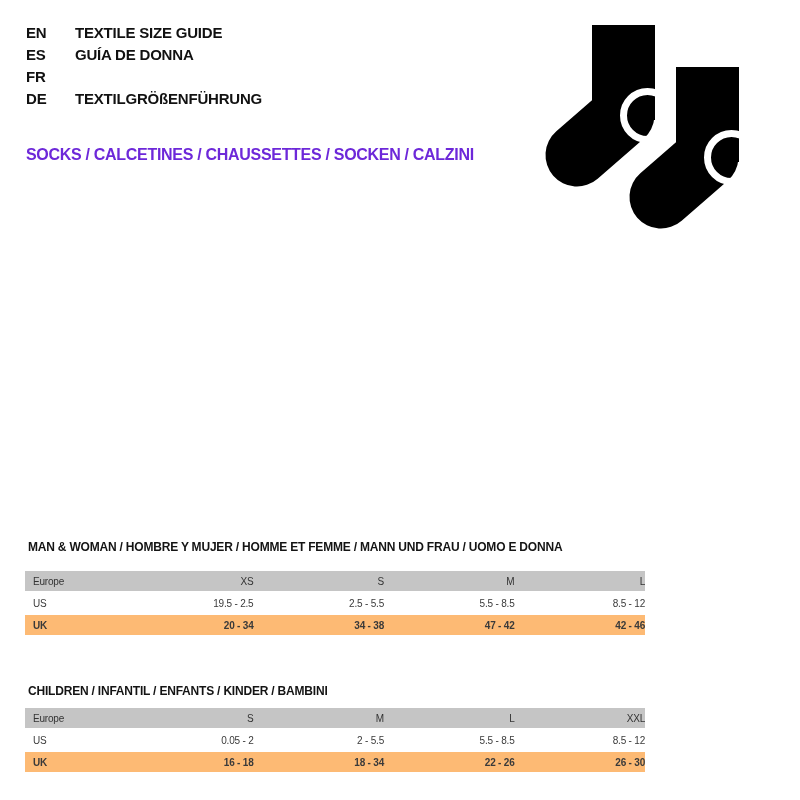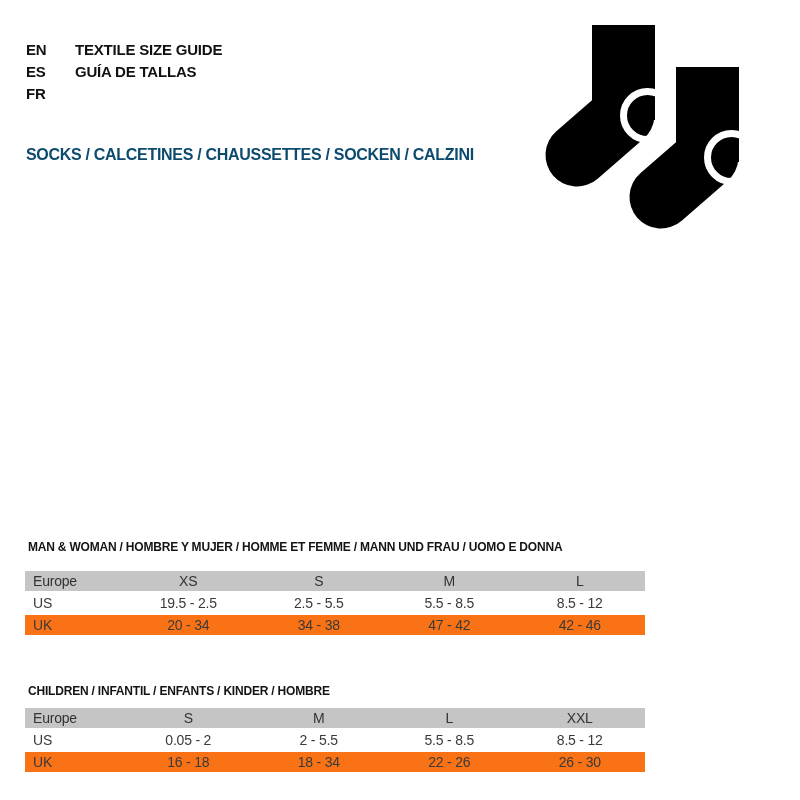--- a/index.html
+++ b/index.html
@@ -3,65 +3,69 @@
 <meta charset="utf-8">
 <style>
   html,body{margin:0;padding:0;}
   body{
     width:800px;height:800px;background:#ffffff;position:relative;
     font-family:"Liberation Sans","DejaVu Sans",sans-serif;
     overflow:hidden;
     -webkit-font-smoothing:antialiased;
   }
   
-  .lang-block{position:absolute;left:26px;top:38px;}
+  .lang-block{position:absolute;left:26px;top:21px;}
   .lang-row{display:flex;height:22px;align-items:center;}
   .lang-code,.lang-title{
     font-weight:bold;font-size:15px;color:#111;letter-spacing:-0.2px;white-space:nowrap;
   }
   .lang-code{width:49px;flex:none;}
   .category-line{
     position:absolute;left:26px;top:146px;
-    font-weight:bold;font-size:16px;color:#0c4a6e;letter-spacing:-0.3px;white-space:nowrap;
+    font-weight:bold;font-size:16px;color:#6d28d9;letter-spacing:-0.3px;white-space:nowrap;
   }
   
   .socks-svg{position:absolute;left:530px;top:15px;}
   
   .section-title{
     position:absolute;left:28px;
     font-weight:bold;font-size:12px;color:#141414;letter-spacing:-0.2px;white-space:nowrap;
   }
   .mw-title{top:540px;}
   .ch-title{top:684px;}
   .size-table{position:absolute;left:25px;width:620px;}
   .mw-table{top:571px;}
   .ch-table{top:708px;}
   .trow{
     display:flex;height:20px;margin-bottom:2px;align-items:center;
-    font-size:14px;color:#3a3a3a;letter-spacing:-0.2px;
+    font-size:10px;color:#3a3a3a;letter-spacing:-0.2px;
   }
   .trow.thead{background:#c5c5c5;color:#333333;}
-  .trow.alt{background:#f97316;}
+  .trow.alt{background:#fdba74;font-weight:bold;}
   .tc-first{width:90px;flex:none;padding-left:8px;text-align:left;}
-  .tc{flex:1;text-align:center;}
+  .tc{flex:1;text-align:right;}
 </style>
 </head>
 <body>
 
 <div class="lang-block">
   <div class="lang-row">
     <span class="lang-code">EN</span>
     <span class="lang-title">TEXTILE SIZE GUIDE</span>
   </div>
   <div class="lang-row">
     <span class="lang-code">ES</span>
-    <span class="lang-title">GUÍA DE TALLAS</span>
+    <span class="lang-title">GUÍA DE DONNA</span>
   </div>
   <div class="lang-row">
     <span class="lang-code">FR</span>
+  </div>
+  <div class="lang-row">
+    <span class="lang-code">DE</span>
+    <span class="lang-title">TEXTILGRÖßENFÜHRUNG</span>
   </div>
 </div>
 
 <div class="category-line">SOCKS / CALCETINES / CHAUSSETTES / SOCKEN / CALZINI</div>
 
 <svg class="socks-svg" width="240" height="230" viewBox="0 0 240 230" aria-hidden="true">
   <g>
     <rect x="62" y="10" width="63" height="95" fill="#000"></rect>
     <line x1="93" y1="100" x2="47" y2="140" stroke="#000" stroke-width="63" stroke-linecap="round"></line>
     <circle cx="117.5" cy="100.5" r="24" fill="none" stroke="#fff" stroke-width="7"></circle>
@@ -93,21 +97,21 @@
   </div>
   <div class="trow alt">
     <span class="tc-first">UK</span>
     <span class="tc">20 - 34</span>
     <span class="tc">34 - 38</span>
     <span class="tc">47 - 42</span>
     <span class="tc">42 - 46</span>
   </div>
 </div>
 
-<div class="section-title ch-title">CHILDREN / INFANTIL / ENFANTS / KINDER / HOMBRE</div>
+<div class="section-title ch-title">CHILDREN / INFANTIL / ENFANTS / KINDER / BAMBINI</div>
 <div class="size-table ch-table">
   <div class="trow thead">
     <span class="tc-first">Europe</span>
     <span class="tc">S</span>
     <span class="tc">M</span>
     <span class="tc">L</span>
     <span class="tc">XXL</span>
   </div>
   <div class="trow">
     <span class="tc-first">US</span>

